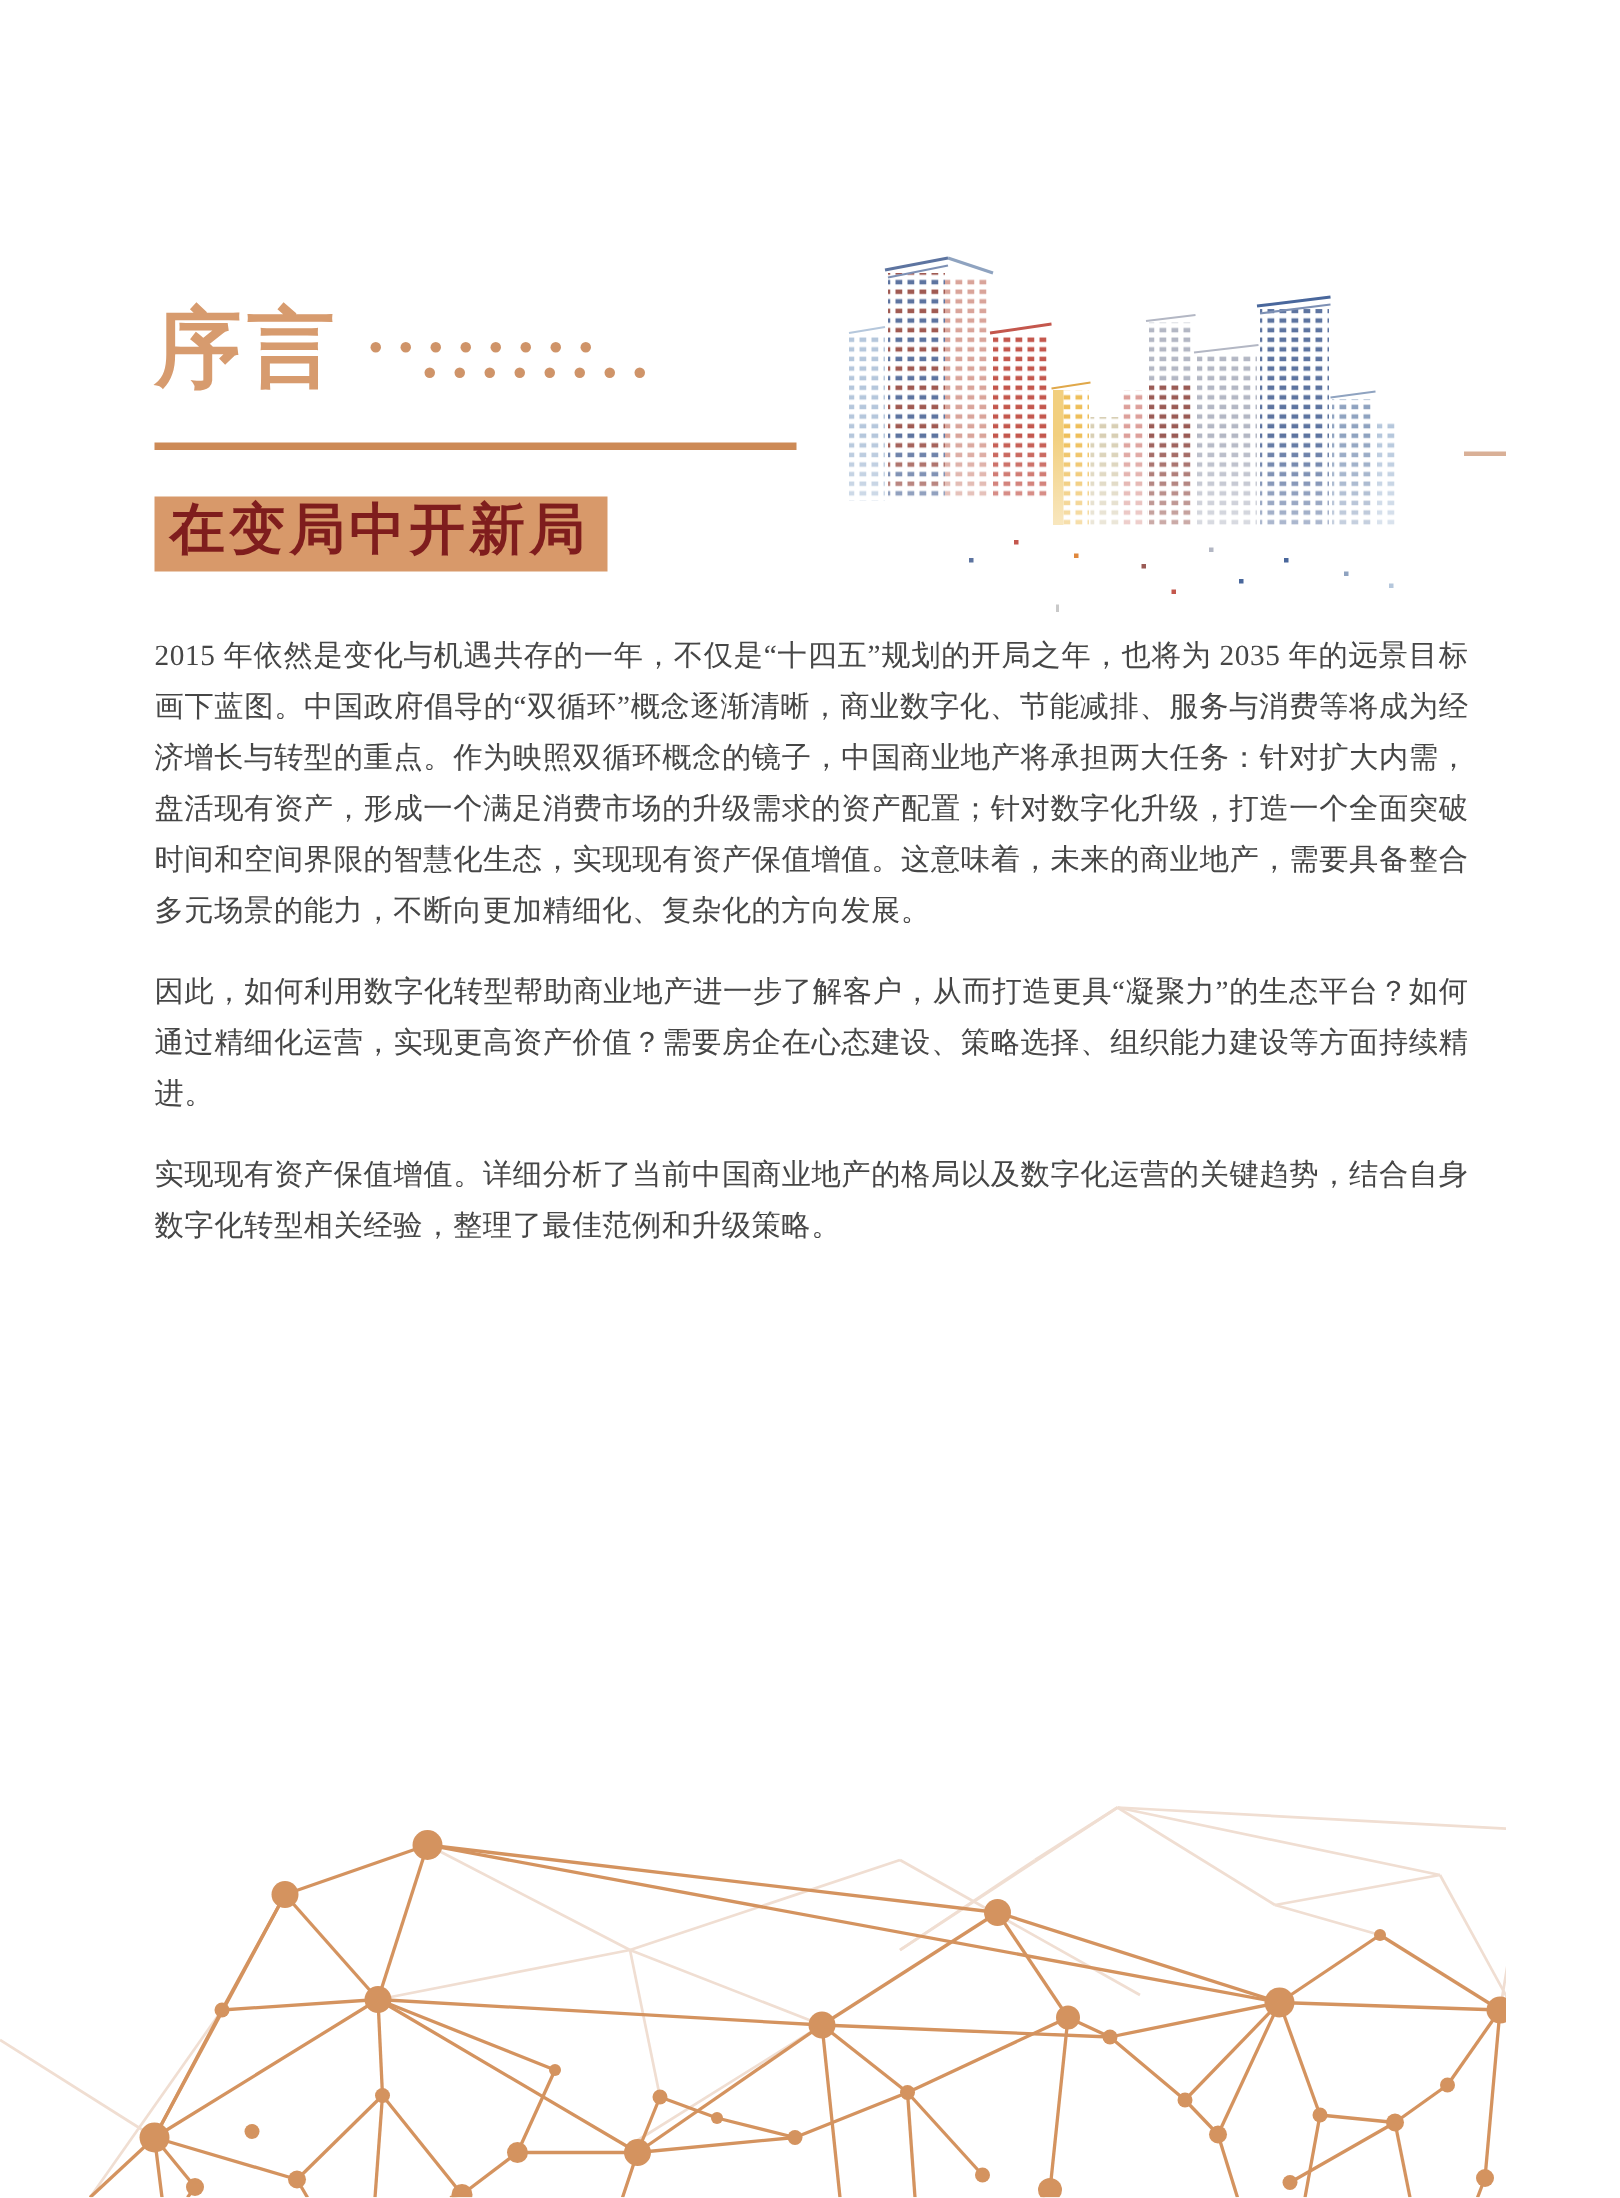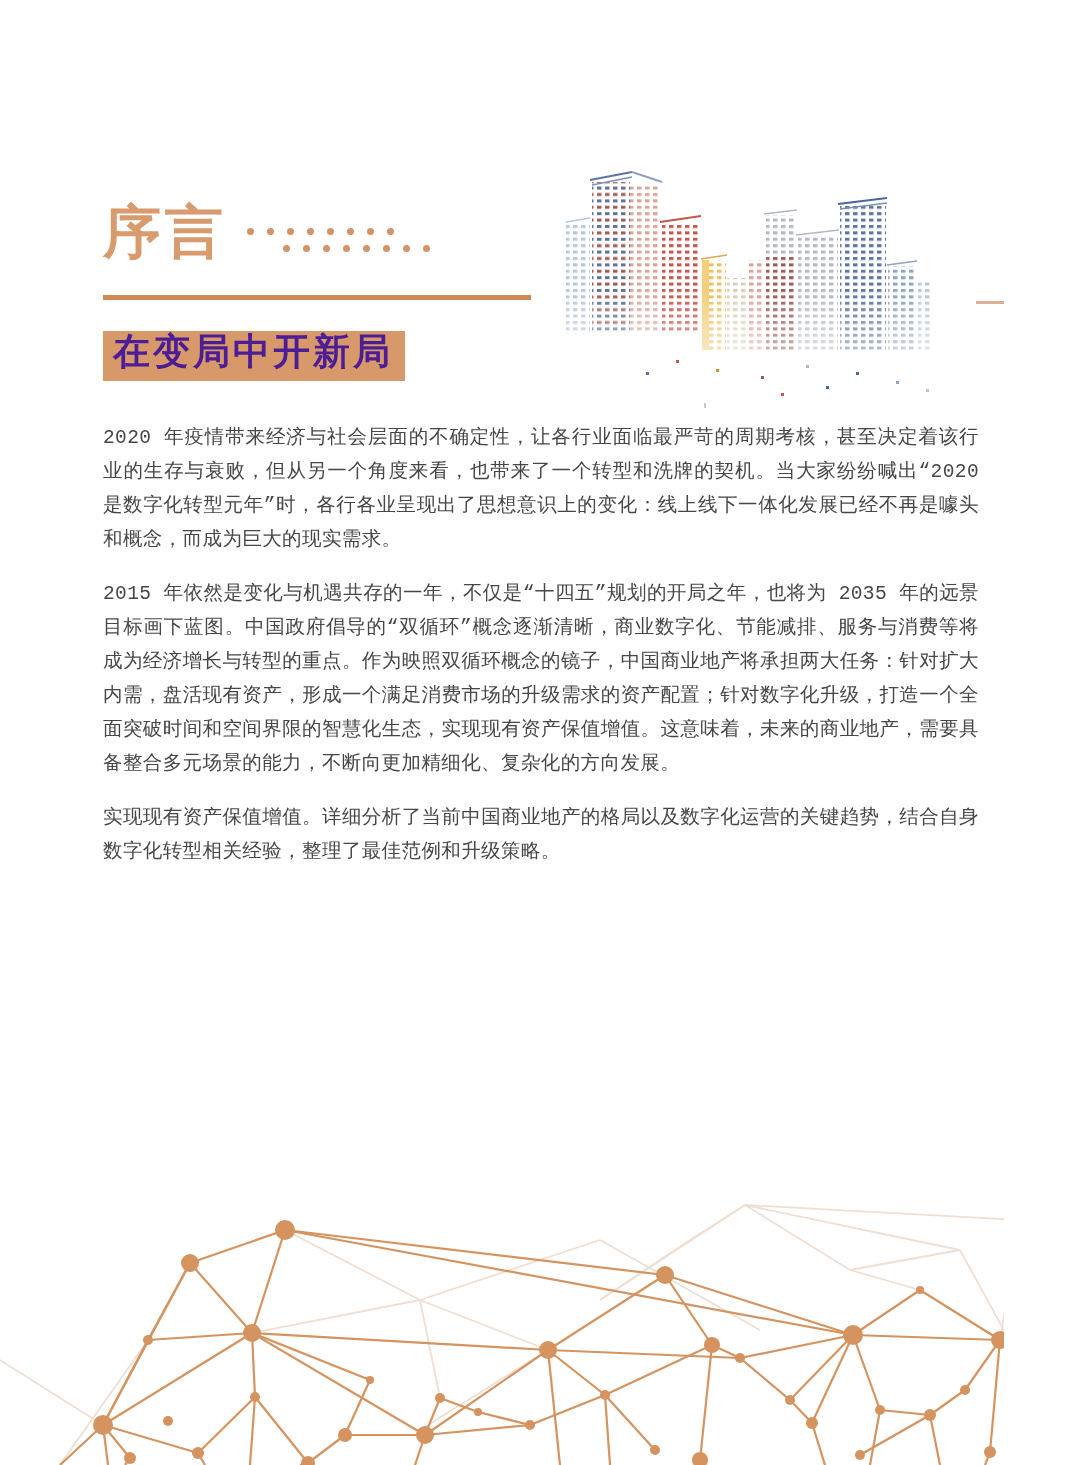--- a/index.html
+++ b/index.html
@@ -2,21 +2,21 @@
 <html><head>
 <meta charset="utf-8">
 <style>
   * { margin:0; padding:0; box-sizing:border-box; }
   html,body { background:#ffffff; }
   .page {
     position:relative;
     width:1004px; height:1465px;
     background:#ffffff;
     overflow:hidden;
-    font-family:Liberation Mono, monospace;
+    font-family:Liberation Serif, serif;
   }
   .page-title {
     position:absolute; left:103px; top:194px;
     font-size:58px; font-weight:700; letter-spacing:4px;
     color:#d79b6e;
   }
   .dots-row { position:absolute; display:flex; }
   .dots-row .dot {
     width:7px; height:7px; border-radius:50%;
     background:#cf9469; margin-right:13px;
@@ -26,21 +26,21 @@
   .title-underline {
     position:absolute; left:103px; top:295px;
     width:428px; height:5px; background:#cd8a56;
   }
   .right-rule {
     position:absolute; left:976px; top:301px;
     width:104px; height:3px; background:#d9b097;
   }
   .subtitle-band {
     position:absolute; left:103px; top:331px;
-    background:#d8996a; color:#4c1d95;
+    background:#d8996a; color:#7f1d1d;
     font-size:37px; font-weight:700; letter-spacing:3px;
     padding:4px 12px 7px 10px; line-height:1.05;
   }
   .skyline { position:absolute; left:556px; top:160px; }
   .article {
     position:absolute; left:103px; top:421px; width:876px;
     font-size:19.5px; line-height:34px; color:#464646;
     text-align:justify; letter-spacing:0.4px;
   }
   .article p { margin-bottom:20px; }
@@ -175,22 +175,22 @@
       <rect x="370" y="229" width="3" height="3" fill="#b5c7dc"></rect>
       <rect x="225" y="233" width="3" height="3" fill="#c4574d"></rect>
       <rect x="148" y="243" width="2" height="5" fill="#c9c9c9"></rect>
       <rect x="232" y="256" width="2" height="2" fill="#bbbbbb"></rect>
       <rect x="312" y="268" width="3" height="3" fill="#49679c"></rect>
       <rect x="372" y="262" width="2" height="4" fill="#c9c9c9"></rect>
     </g>
   </svg>
 
   <div class="article">
-    <p>2020 年疫情带来经济与社会层面的不确定性，让各行业面临最严苛的周期考核，甚至决定着该行业的生存与衰败，但从另一个角度来看，也带来了一个转型和洗牌的契机。当大家纷纷喊出“2020 是数字化转型元年”时，各行各业呈现出了思想意识上的变化：线上线下一体化发展已经不再是噱头和概念，而成为巨大的现实需求。</p>
     <p>2015 年依然是变化与机遇共存的一年，不仅是“十四五”规划的开局之年，也将为 2035 年的远景目标画下蓝图。中国政府倡导的“双循环”概念逐渐清晰，商业数字化、节能减排、服务与消费等将成为经济增长与转型的重点。作为映照双循环概念的镜子，中国商业地产将承担两大任务：针对扩大内需，盘活现有资产，形成一个满足消费市场的升级需求的资产配置；针对数字化升级，打造一个全面突破时间和空间界限的智慧化生态，实现现有资产保值增值。这意味着，未来的商业地产，需要具备整合多元场景的能力，不断向更加精细化、复杂化的方向发展。</p>
+    <p>因此，如何利用数字化转型帮助商业地产进一步了解客户，从而打造更具“凝聚力”的生态平台？如何通过精细化运营，实现更高资产价值？需要房企在心态建设、策略选择、组织能力建设等方面持续精进。</p>
     <p>实现现有资产保值增值。详细分析了当前中国商业地产的格局以及数字化运营的关键趋势，结合自身数字化转型相关经验，整理了最佳范例和升级策略。</p>
   </div>
 
   <svg class="mesh" width="1080" height="290" viewBox="0 0 1080 290">
 
     <g stroke="#f0ded2" stroke-width="1.8" fill="none">
       <path d="M745,30 L600,125"></path>
         <path d="M745,30 L690,65"></path>
         <path d="M745,30 L850,95"></path>
       <path d="M745,30 L960,75"></path>

